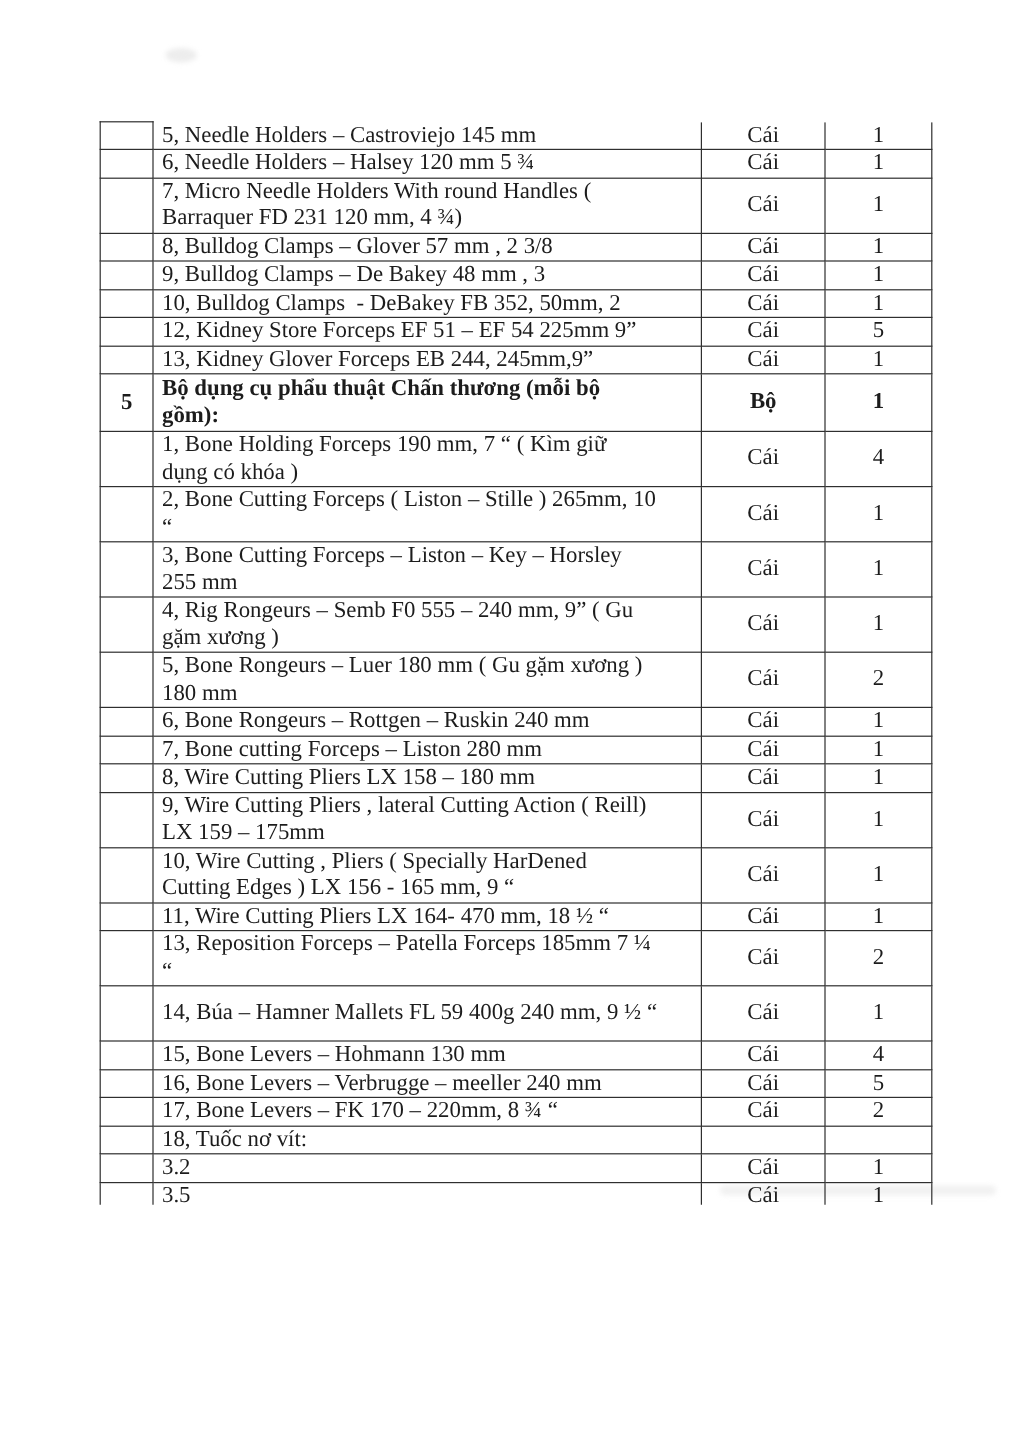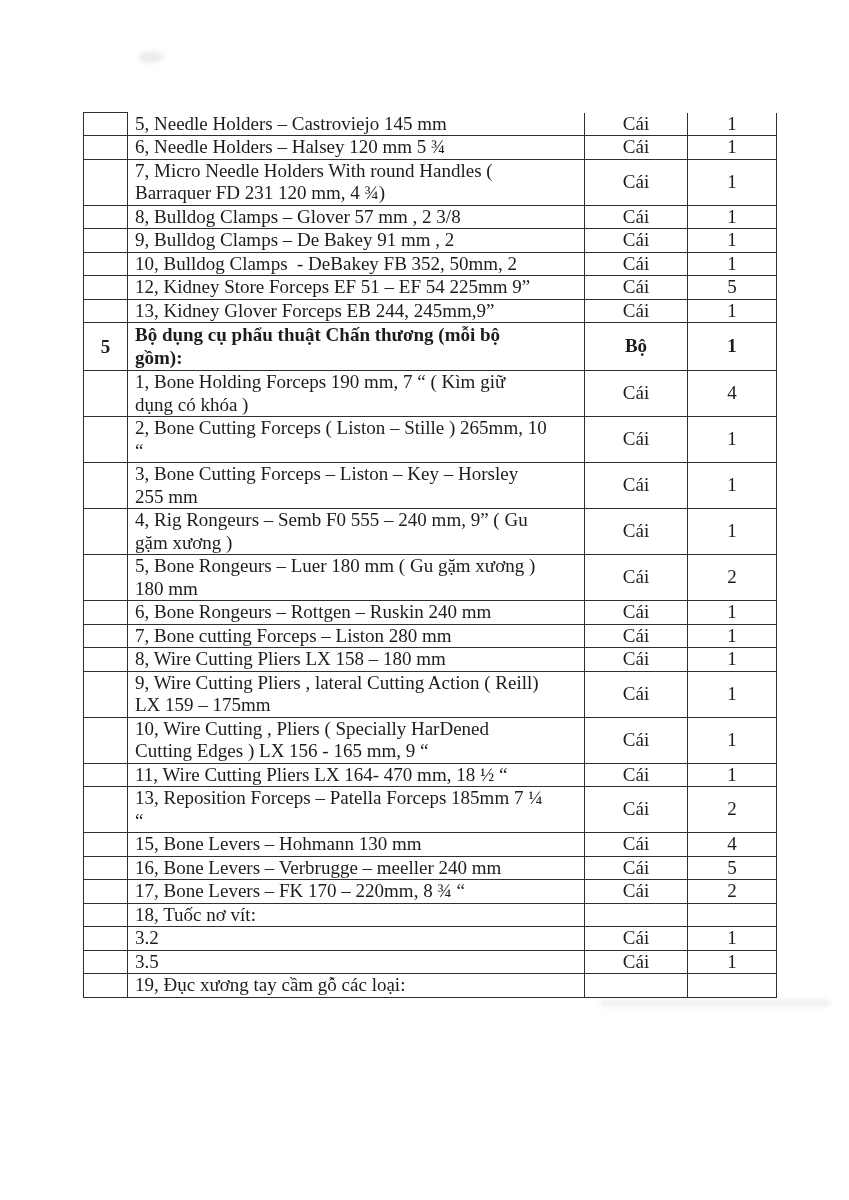--- a/index.html
+++ b/index.html
@@ -14,21 +14,20 @@
   }
   body {
     width: 849px; height: 1200px;
     font-family: "Liberation Serif", "DejaVu Serif", serif;
   }
   .page {
     position: relative;
     width: 849px; height: 1004px;
     background: var(--paper);
     overflow: hidden;
-    margin-top: 11px;
   }
   
   .smudge-a {
     position: absolute; left: 138px; top: 40px;
     width: 26px; height: 12px;
     background: #ededed; border-radius: 50%;
     filter: blur(2px);
   }
   .smudge-b {
     position: absolute; left: 600px; top: 988px;
@@ -120,21 +119,21 @@
           <td class="col-no"></td>
           <td class="col-desc">
             <div class="ln">8, Bulldog Clamps – Glover 57 mm , 2 3/8</div>
           </td>
           <td class="col-unit">Cái</td>
           <td class="col-qty">1</td>
         </tr>
         <tr>
           <td class="col-no"></td>
           <td class="col-desc">
-            <div class="ln">9, Bulldog Clamps – De Bakey 91 mm , 2</div>
+            <div class="ln">9, Bulldog Clamps – De Bakey 48 mm , 3</div>
           </td>
           <td class="col-unit">Cái</td>
           <td class="col-qty">1</td>
         </tr>
         <tr>
           <td class="col-no"></td>
           <td class="col-desc">
             <div class="ln">10, Bulldog Clamps  - DeBakey FB 352, 50mm, 2</div>
           </td>
           <td class="col-unit">Cái</td>
@@ -261,20 +260,28 @@
           <td class="col-qty">1</td>
         </tr>
         <tr>
           <td class="col-no"></td>
           <td class="col-desc">
             <div class="ln">13, Reposition Forceps – Patella Forceps 185mm 7 ¼</div>
             <div class="ln">“</div>
           </td>
           <td class="col-unit">Cái</td>
           <td class="col-qty">2</td>
+        </tr>
+        <tr class="tall">
+          <td class="col-no"></td>
+          <td class="col-desc">
+            <div class="ln">14, Búa – Hamner Mallets FL 59 400g 240 mm, 9 ½ “</div>
+          </td>
+          <td class="col-unit">Cái</td>
+          <td class="col-qty">1</td>
         </tr>
         <tr>
           <td class="col-no"></td>
           <td class="col-desc">
             <div class="ln">15, Bone Levers – Hohmann 130 mm</div>
           </td>
           <td class="col-unit">Cái</td>
           <td class="col-qty">4</td>
         </tr>
         <tr>

